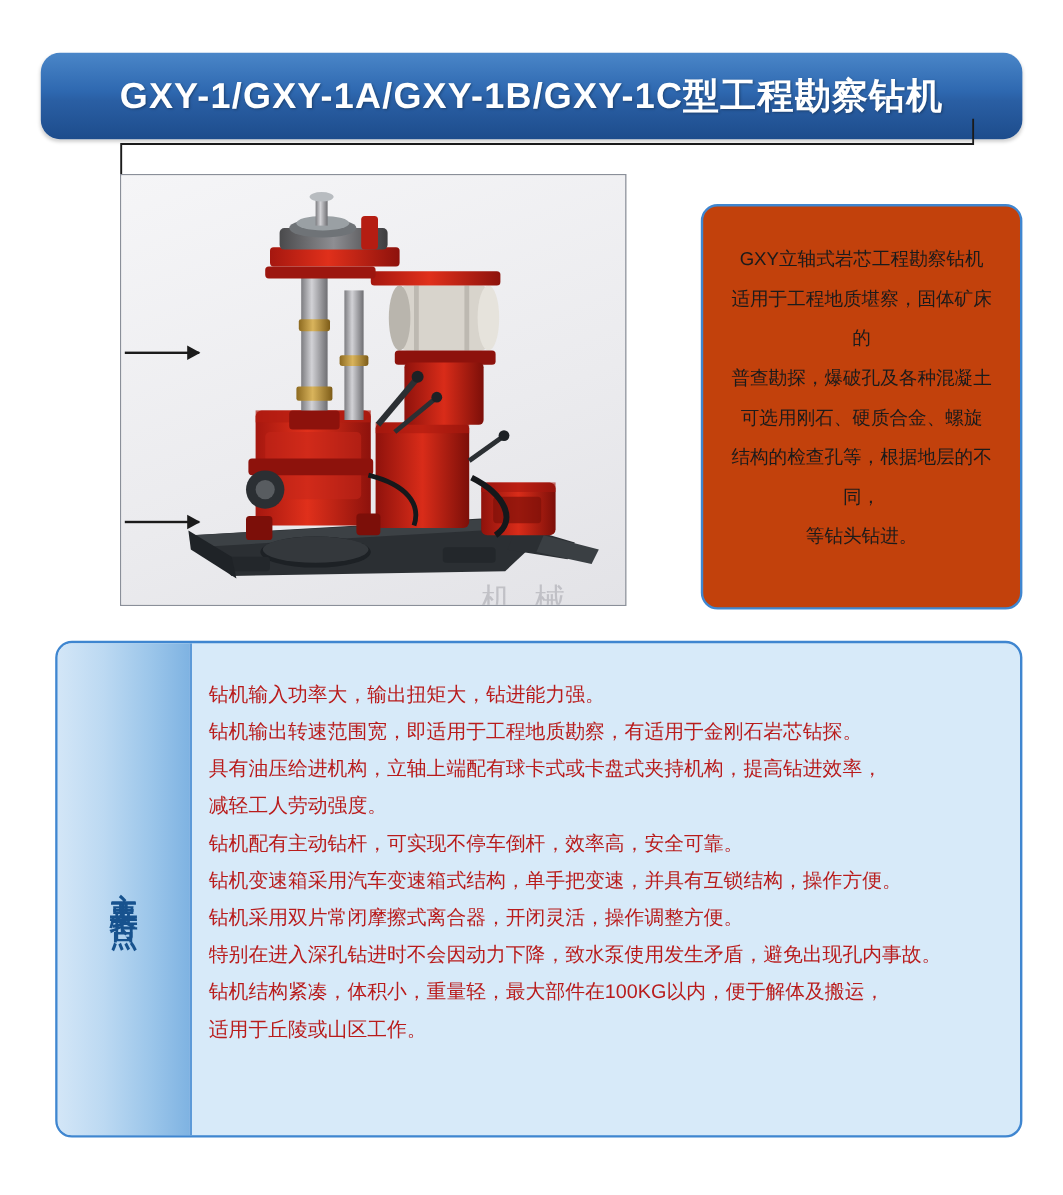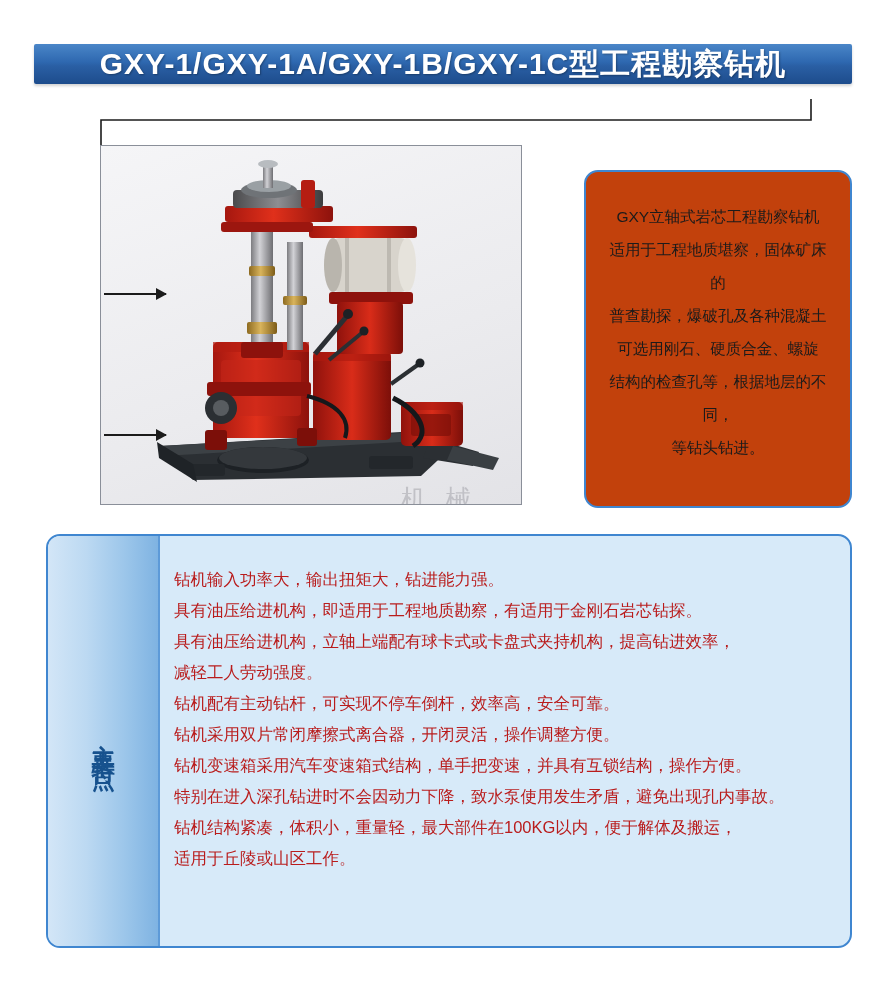--- a/index.html
+++ b/index.html
@@ -14,22 +14,22 @@
     position: relative;
     overflow: hidden;
   }
 
   
   .title-banner {
     position: absolute;
     left: 34px;
     top: 44px;
     width: 818px;
-    height: 40px;
-    border-radius: 2px;
+    height: 72px;
+    border-radius: 16px;
     background: linear-gradient(180deg, #4a86c8 0%, #2e68b0 45%, #2a5fa4 55%, #1d4c8c 100%);
     box-shadow: 0 2px 3px rgba(0,0,0,0.18);
     display: flex;
     align-items: center;
     justify-content: center;
   }
   .title-text {
     color: #ffffff;
     font-size: 30px;
     font-weight: bold;
@@ -288,23 +288,23 @@
   <p>结构的检查孔等，根据地层的不同，</p>
   <p>等钻头钻进。</p>
 </div>
 
 <div class="features-box">
   <div class="features-label">
     <span>主要特点</span>
   </div>
   <div class="features-list">
     <div class="line">钻机输入功率大，输出扭矩大，钻进能力强。</div>
-    <div class="line">具有油压给进机构，即适用于工程地质勘察，有适用于金刚石岩芯钻探。</div>
+    <div class="line">钻机输出转速范围宽，即适用于工程地质勘察，有适用于金刚石岩芯钻探。</div>
     <div class="line">具有油压给进机构，立轴上端配有球卡式或卡盘式夹持机构，提高钻进效率，</div>
     <div class="line">减轻工人劳动强度。</div>
     <div class="line">钻机配有主动钻杆，可实现不停车倒杆，效率高，安全可靠。</div>
+    <div class="line">钻机变速箱采用汽车变速箱式结构，单手把变速，并具有互锁结构，操作方便。</div>
     <div class="line">钻机采用双片常闭摩擦式离合器，开闭灵活，操作调整方便。</div>
-    <div class="line">钻机变速箱采用汽车变速箱式结构，单手把变速，并具有互锁结构，操作方便。</div>
     <div class="line">特别在进入深孔钻进时不会因动力下降，致水泵使用发生矛盾，避免出现孔内事故。</div>
     <div class="line">钻机结构紧凑，体积小，重量轻，最大部件在100KG以内，便于解体及搬运，</div>
     <div class="line">适用于丘陵或山区工作。</div>
   </div>
 </div>
 
 </body></html>

